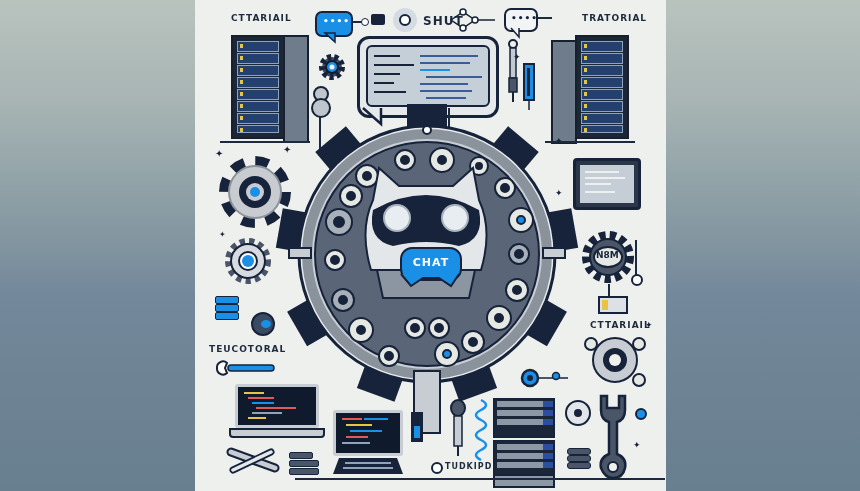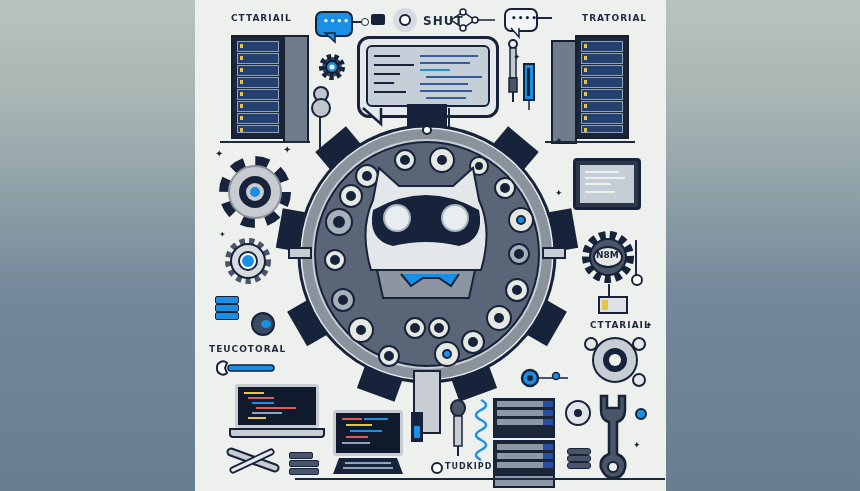--- a/index.html
+++ b/index.html
@@ -251,20 +251,23 @@
   </svg>
 
   <svg style="left:156px;top:160px;" width="150" height="150">
     <path d="M22 40 L28 8 L48 26 L102 26 L122 8 L128 40 Q142 70 130 110 L20 110 Q8 70 22 40 Z" fill="#e4e7ea" stroke="#16233a" stroke-width="2"></path>
     <path d="M22 50 Q75 20 128 50 Q134 80 108 86 Q75 78 42 86 Q16 80 22 50 Z" fill="#16233a"></path>
     <circle cx="46" cy="58" r="13" fill="#e8edf2" stroke="#aab4bf" stroke-width="2"></circle>
     <circle cx="104" cy="58" r="13" fill="#e8edf2" stroke="#aab4bf" stroke-width="2"></circle>
     <path d="M26 110 L124 110 L118 138 L32 138 Z" fill="#8c96a3" stroke="#16233a" stroke-width="2"></path>
   </svg>
 
+  <div class="abs" style="left:205px;top:247px;width:58px;height:30px;background:#1a8fe6;border:2px solid #16233a;border-radius:12px;">
+    <span class="abs" style="left:0;right:0;top:7px;text-align:center;color:#fff;font-weight:bold;font-size:11px;letter-spacing:1px;">CHAT</span>
+  </div>
   <svg style="left:204px;top:274px;" width="62" height="14">
       <path d="M2 0 L12 12 L24 4 L40 4 L52 12 L60 0" fill="#1a8fe6" stroke="#16233a" stroke-width="2"></path>
     </svg>
 
   <div class="abs" style="left:218px;top:370px;width:24px;height:60px;background:#c8cdd3;border:2px solid #16233a;"></div>
   <div class="abs" style="left:216px;top:412px;width:12px;height:30px;background:#16233a;">
     <div class="abs" style="left:3px;top:14px;width:6px;height:12px;background:#1a8fe6;"></div>
   </div>
 
   <div class="abs" style="left:378px;top:158px;width:62px;height:46px;background:#2b3648;border:3px solid #16233a;border-radius:4px;">

